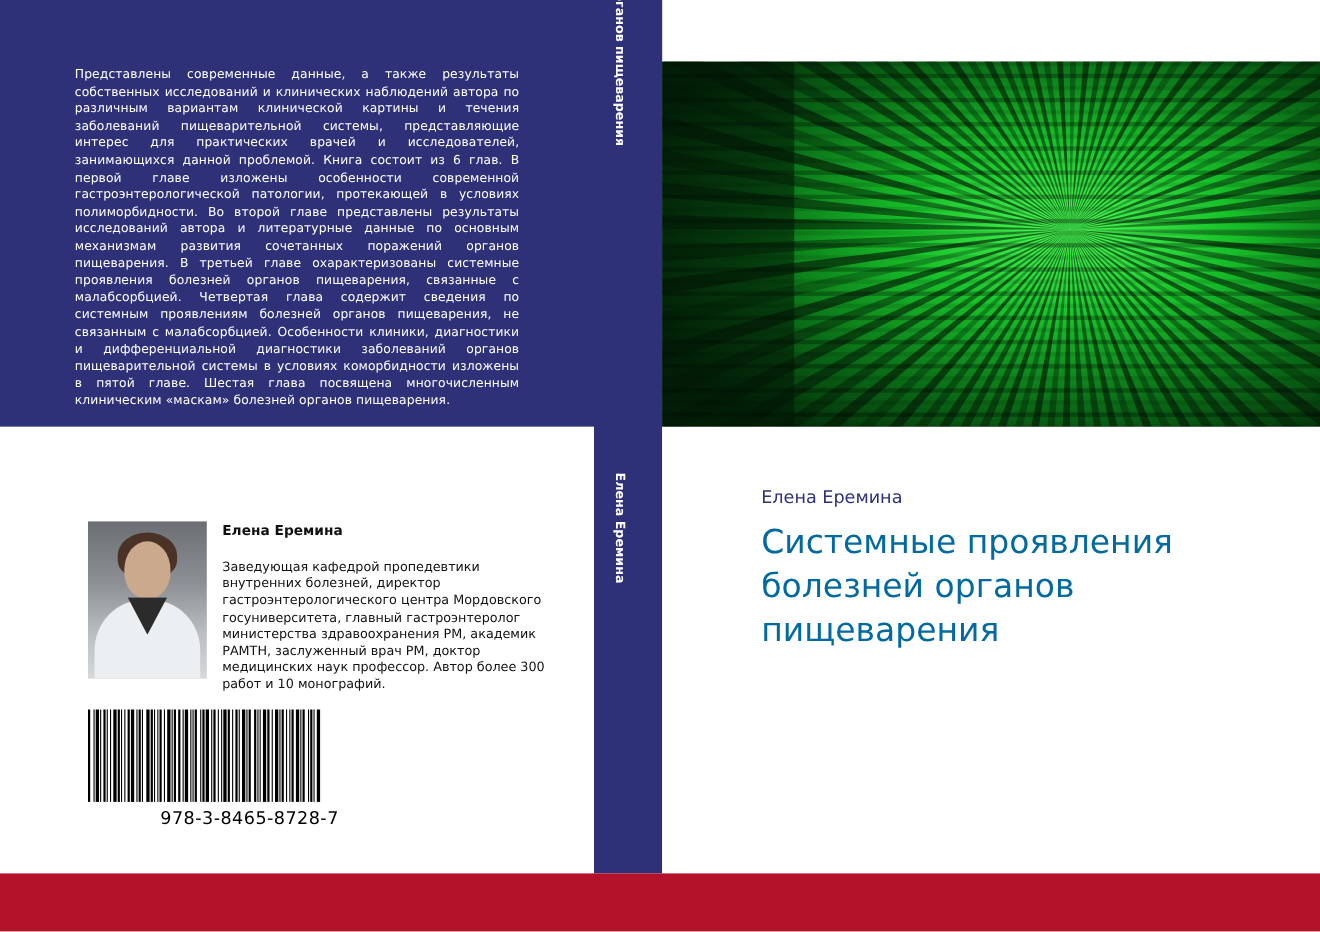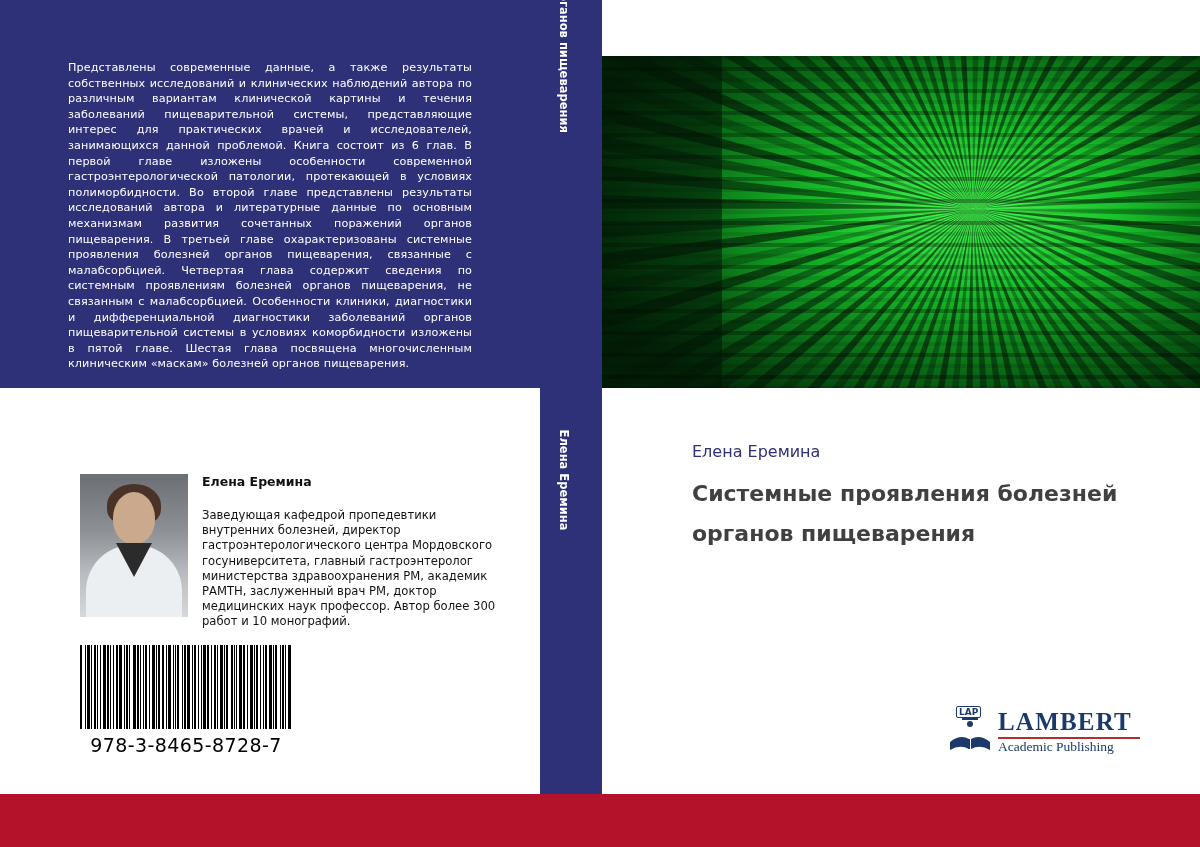--- a/index.html
+++ b/index.html
@@ -138,25 +138,25 @@
   }
   .barcode-bars i {
     position: absolute;
     top: 0;
     height: 84px;
     background: #000;
     display: block;
   }
   .isbn-text {
     position: absolute;
-    left: 80px;
+    left: 96px;
     top: 734px;
     width: 212px;
-    text-align: center;
-    font-size: 19px;
+    text-align: right;
+    font-size: 16px;
     color: #000;
     font-family: "DejaVu Sans", sans-serif;
     letter-spacing: 0.4px;
   }
 
   
   .spine {
     position: absolute;
     left: 540px;
     top: 0;
@@ -214,24 +214,24 @@
     top: 442px;
     font-size: 16px;
     color: #2e3078;
     font-weight: normal;
   }
   .front-title {
     position: absolute;
     left: 692px;
     top: 474px;
     width: 500px;
-    font-size: 22px;
+    font-size: 30px;
     line-height: 40px;
-    font-weight: bold;
-    color: #404040;
+    font-weight: normal;
+    color: #0369a1;
   }
   .front-subject-pos {
     position: absolute;
     left: 692px;
     top: 556px;
     width: 500px;
     font-size: 19px;
     color: #2e3078;
     text-align: right;
     padding-right: 54px;
@@ -535,28 +535,15 @@
         </g>
       <rect x="0" y="0" width="598" height="332" fill="none"></rect>
     </svg>
   </div>
 
   <div class="front-lower"></div>
 
   <div class="front-author">Елена Еремина</div>
   <div class="front-title">Системные проявления болезней органов пищеварения</div>
 
-  <div class="pub-logo">
-    <svg class="pub-book" viewBox="0 0 44 40">
-      <path d="M2 30 Q 12 22 21 27 L 21 37 Q 12 32 2 38 Z" fill="#1b3a6b"></path>
-      <path d="M42 30 Q 32 22 23 27 L 23 37 Q 32 32 42 38 Z" fill="#1b3a6b"></path>
-      <path d="M21 27 L 21 37" stroke="#1b3a6b" stroke-width="2"></path>
-      <circle cx="22" cy="12" r="3" fill="#1b3a6b"></circle>
-      <path d="M14 6 L 30 6 L 30 8 L 14 8 Z" fill="#1b3a6b"></path>
-    </svg>
-    <div class="pub-lap">LAP</div>
-    <div class="pub-lambert">LAMBERT</div>
-    <div class="pub-rule"></div>
-    <div class="pub-sub">Academic Publishing</div>
-  </div>
 
   <div class="bottom-band"></div>
 </div>
 
 </body></html>

